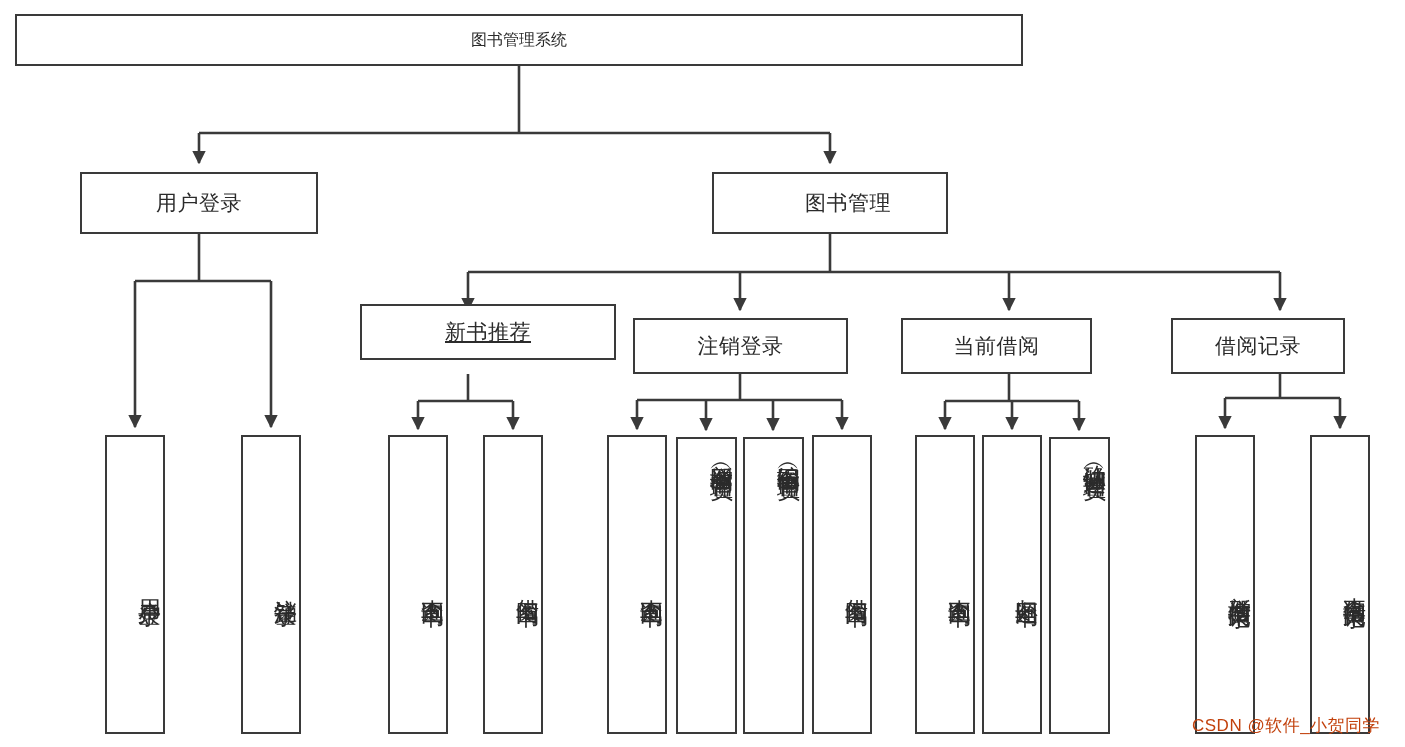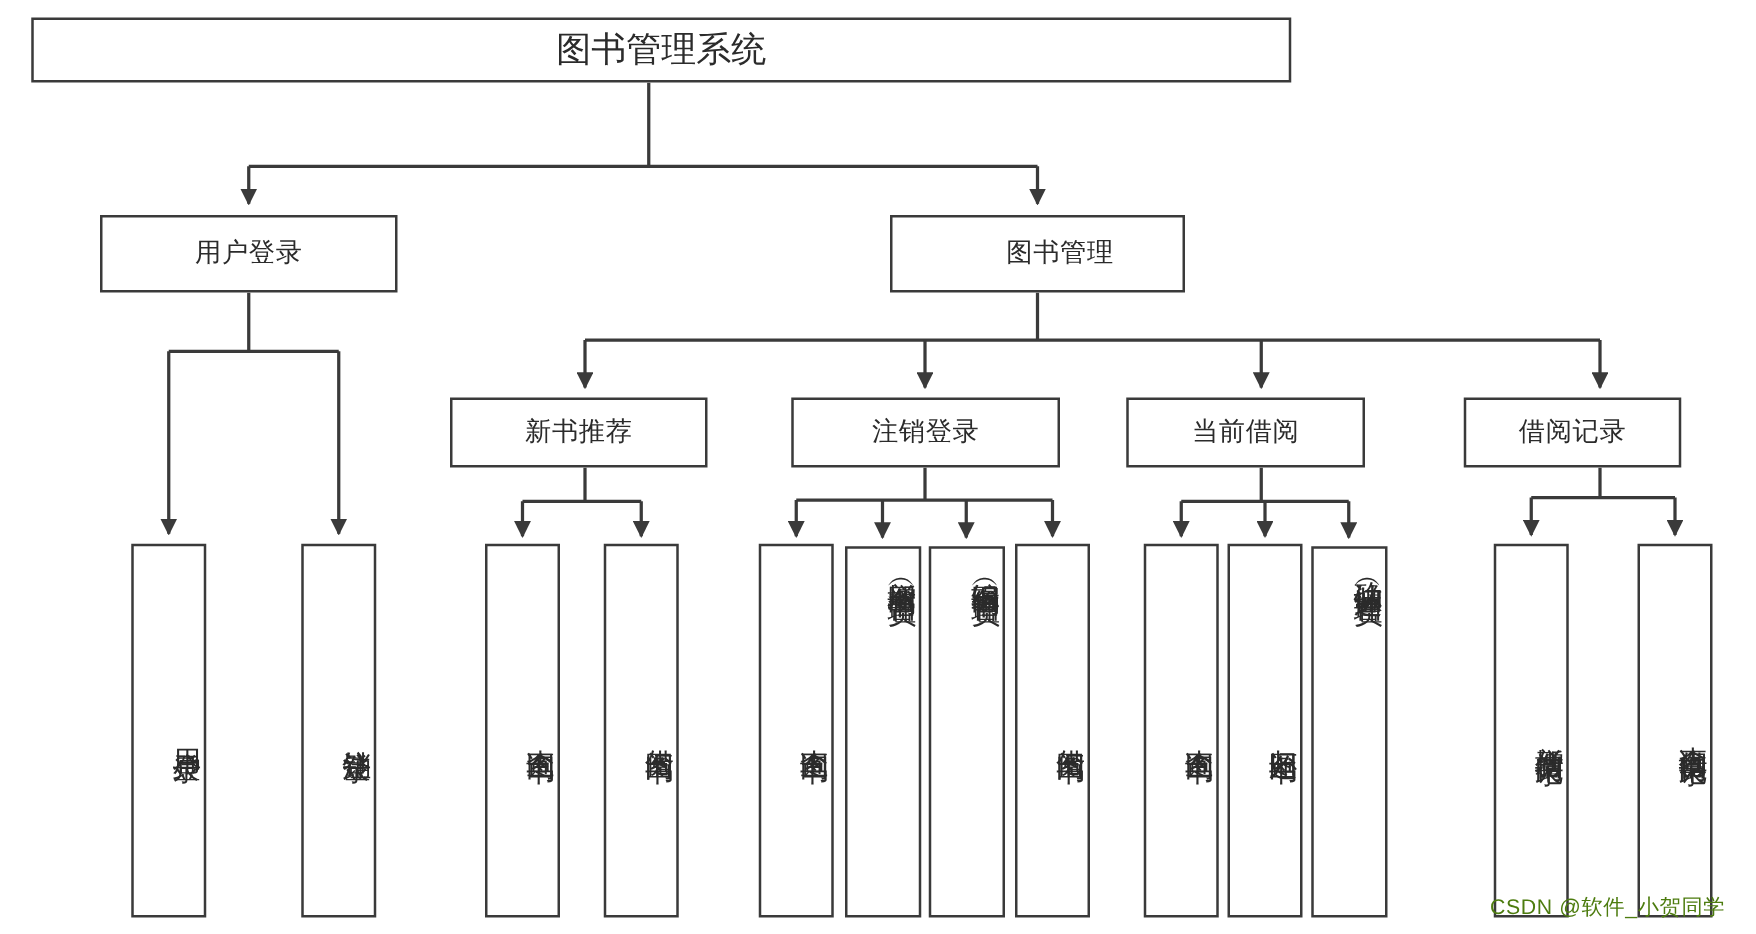--- a/index.html
+++ b/index.html
@@ -35,22 +35,21 @@
     justify-content: center;
     color: #2b2b2b;
     line-height: 1.18;
     z-index: 2;
   }
   .node.h {
     font-size: 21px;
     letter-spacing: 0.5px;
   }
   .node.root {
-    font-size: 28px;
-    margin-left: 10px;
+    font-size: 16px;
   }
   .node.v {
     writing-mode: vertical-rl;
     text-orientation: upright;
     font-size: 23px;
     padding: 8px 0;
     letter-spacing: 2px;
     align-items: flex-start;
     justify-content: center;
   }
@@ -62,21 +61,21 @@
     white-space: pre-line;
   }
   .node.v .label {
     white-space: normal;
   }
   #watermark {
     position: absolute;
     left: 1192px;
     top: 714px;
     font-size: 17px;
-    color: #4d7c0f;
+    color: #c2410c;
     letter-spacing: 0.5px;
     z-index: 5;
     white-space: nowrap;
   }
 </style>
 </head>
 <body>
 
 <div id="canvas">
 
@@ -134,21 +133,21 @@
     <span class="label">图书管理系统</span>
   </div>
 
   <div class="node h" style="left:80px; top:172px; width:238px; height:62px;">
     <span class="label">用户登录</span>
   </div>
   <div class="node h" style="left:712px; top:172px; width:236px; height:62px;padding-left:36px;">
     <span class="label">图书管理</span>
   </div>
 
-  <div class="node h" style="left:360px; top:318px; width:206px; height:56px;">
+  <div class="node h" style="left:360px; top:304px; width:256px; height:56px;text-decoration:underline;">
     <span class="label">新书推荐</span>
   </div>
   <div class="node h" style="left:633px; top:318px; width:215px; height:56px;">
     <span class="label">注销登录</span>
   </div>
   <div class="node h" style="left:901px; top:318px; width:191px; height:56px;">
     <span class="label">当前借阅</span>
   </div>
   <div class="node h" style="left:1171px; top:318px; width:174px; height:56px;">
     <span class="label">借阅记录</span>

